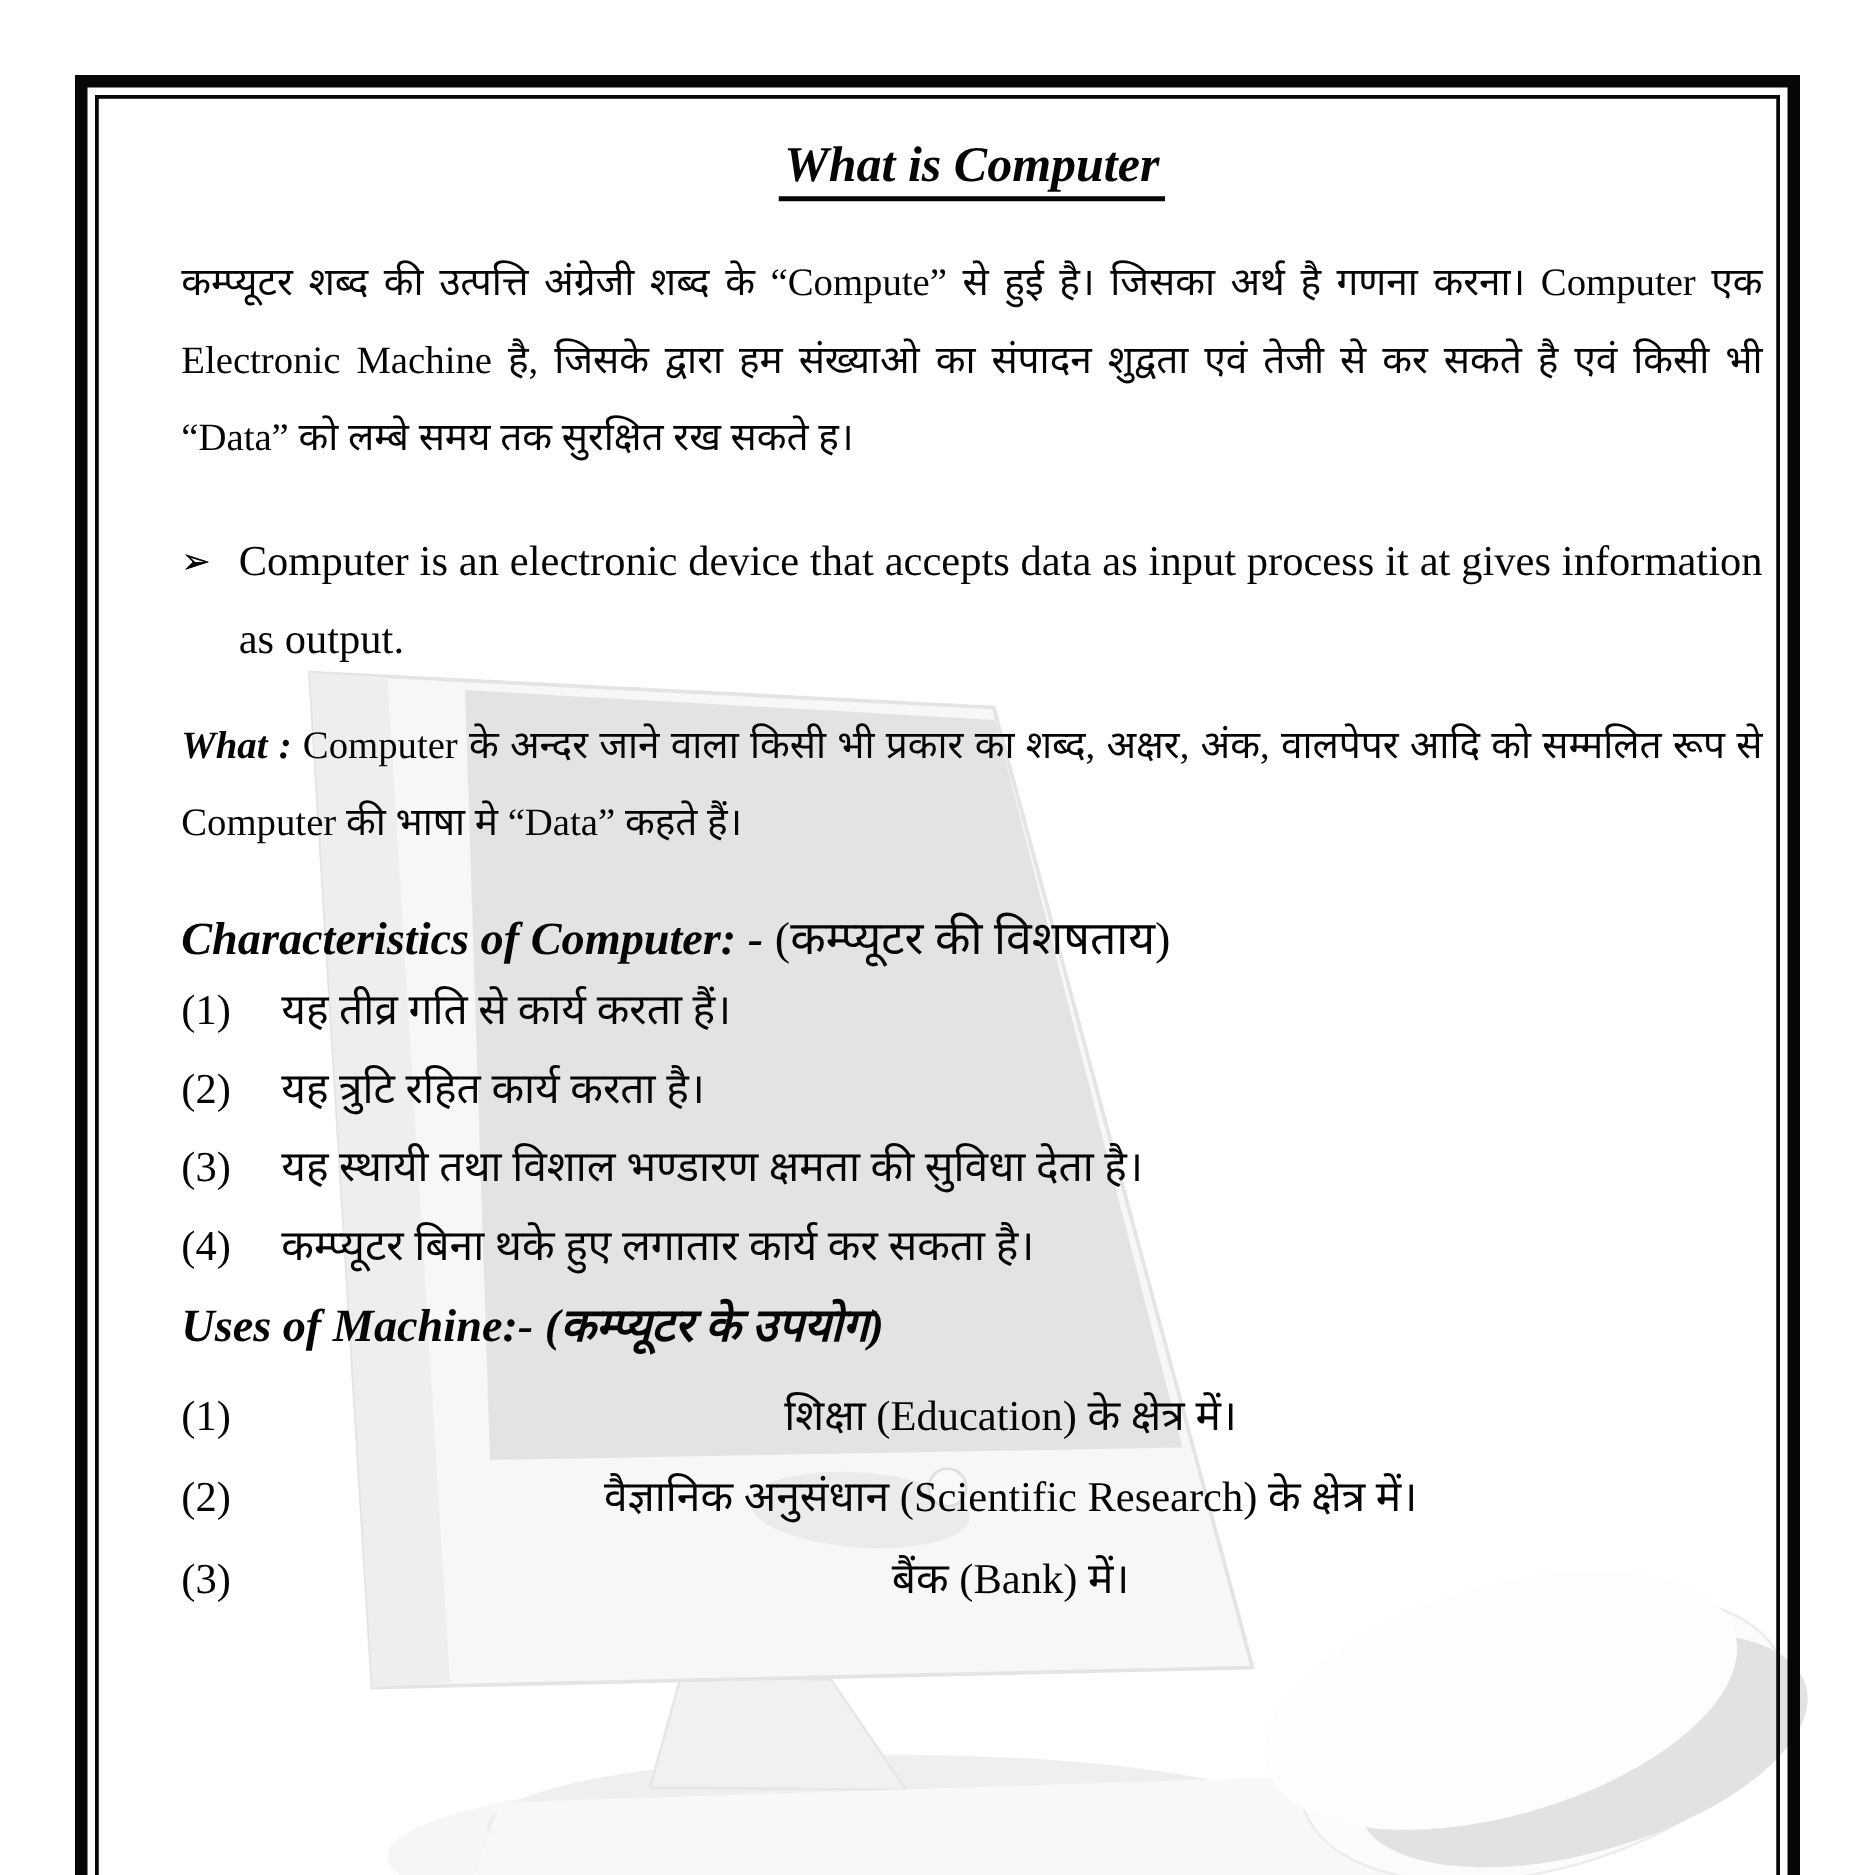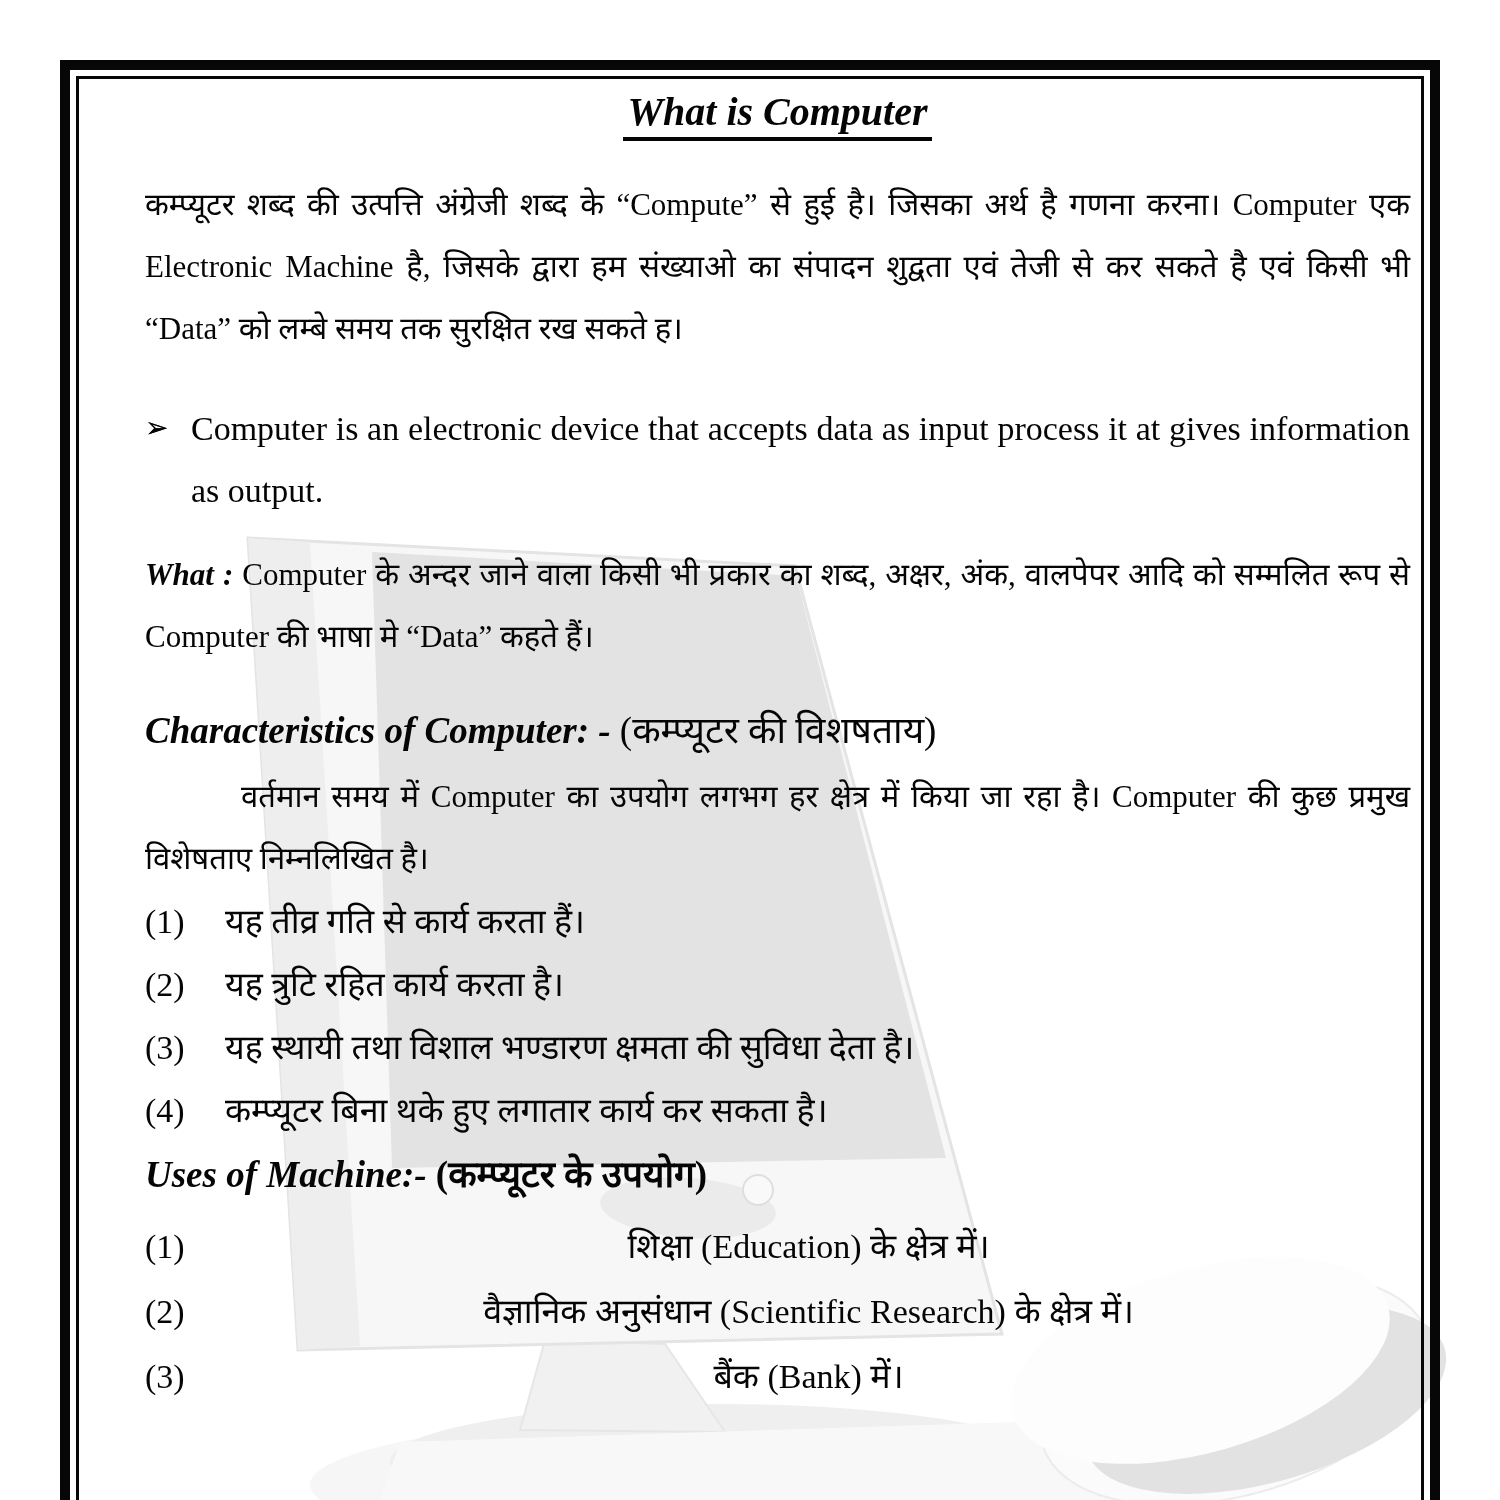--- a/index.html
+++ b/index.html
@@ -12,21 +12,21 @@
   .frame-outer{
     position:absolute;left:60px;top:60px;right:60px;height:1620px;
     border:10px solid #070707;box-sizing:border-box;z-index:1;
   }
   .frame-inner{
     position:absolute;left:76px;top:76px;right:76px;height:1590px;
     border:3px solid #070707;box-sizing:border-box;z-index:1;
   }
   .content{position:absolute;left:145px;right:90px;top:84px;z-index:2;}
 
-  .title-row{text-align:center;margin-top:4px;line-height:48px;}
+  .title-row{text-align:center;margin-top:24px;line-height:48px;}
   .title{
     font-size:40px;font-weight:bold;font-style:italic;
     border-bottom:4px solid #050505;padding:0 4px 3px 4px;
   }
 
   .para{font-size:31px;line-height:62px;text-align:justify;margin:0;}
   .p1{margin-top:30px;}
 
   .bullets{margin-top:38px;}
   .bullet{
@@ -37,21 +37,21 @@
     position:absolute;left:0;top:-1px;font-size:28px;
     font-family:"DejaVu Sans", sans-serif;
   }
 
   .data-para{margin-top:22px;}
   .data-label{font-weight:bold;font-style:italic;}
 
   h2.sec{font-size:37px;margin:38px 0 0 0;line-height:50px;font-weight:normal;}
   .h-en{font-weight:bold;font-style:italic;margin-top:42px;}
   .h-hi{font-weight:normal;font-style:normal;}
-  .h-hi.slant{font-weight:bold;}
+  .h-hi.slant{font-style:italic;font-weight:bold;}
 
   .intro{margin-top:10px;text-indent:96px;}
 
   .numlist{margin-top:0;}
   .numrow{display:flex;font-size:34px;line-height:63px;}
   .numrow .num{flex:none;width:80px;}
   .numrow .txt{flex:1;}
 
   h2.uses{margin-top:8px;}
   .uselist{margin-top:14px;}
@@ -113,21 +113,20 @@
     <p class="para data-para">
       <span class="data-label">What :</span>
       <span>Computer के अन्दर जाने वाला किसी भी प्रकार का शब्द, अक्षर, अंक, वालपेपर आदि को सम्मलित रूप से Computer की भाषा मे “Data” कहते हैं।</span>
     </p>
 
     <h2 class="sec">
       <span class="h-en">Characteristics of Computer: -</span>
       <span class="h-hi">(कम्प्यूटर की विशषताय)</span>
     </h2>
 
-    <p class="para intro">वर्तमान समय में Computer का उपयोग लगभग हर क्षेत्र में किया जा रहा है। Computer की कुछ प्रमुख विशेषताए निम्नलिखित है।</p>
 
     <div class="numlist">
       <div class="numrow">
         <span class="num">(1)</span>
         <span class="txt">यह तीव्र गति से कार्य करता हैं।</span>
       </div>
       <div class="numrow">
         <span class="num">(2)</span>
         <span class="txt">यह त्रुटि रहित कार्य करता है।</span>
       </div>

